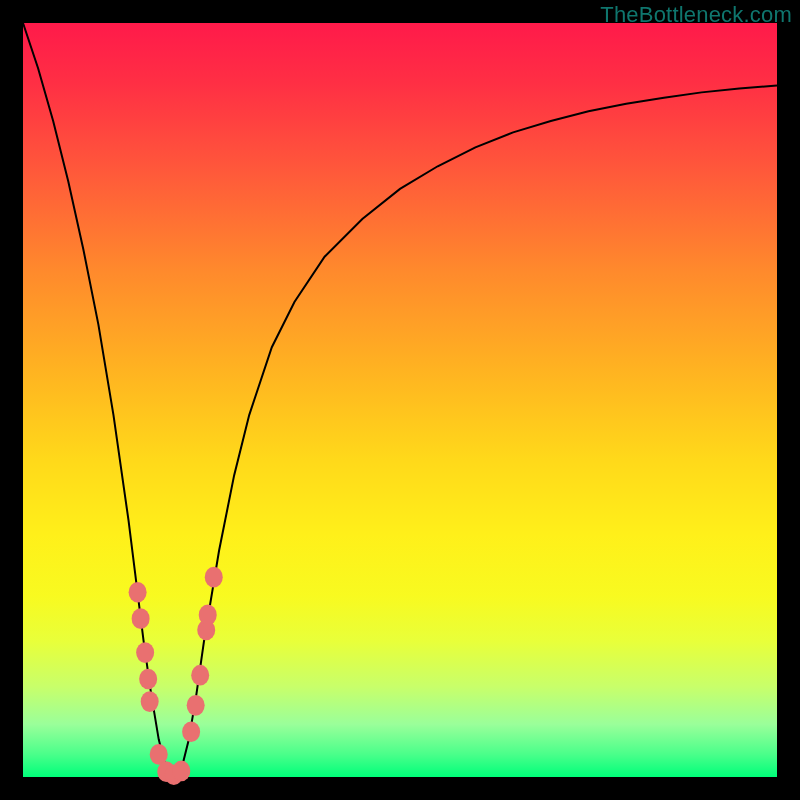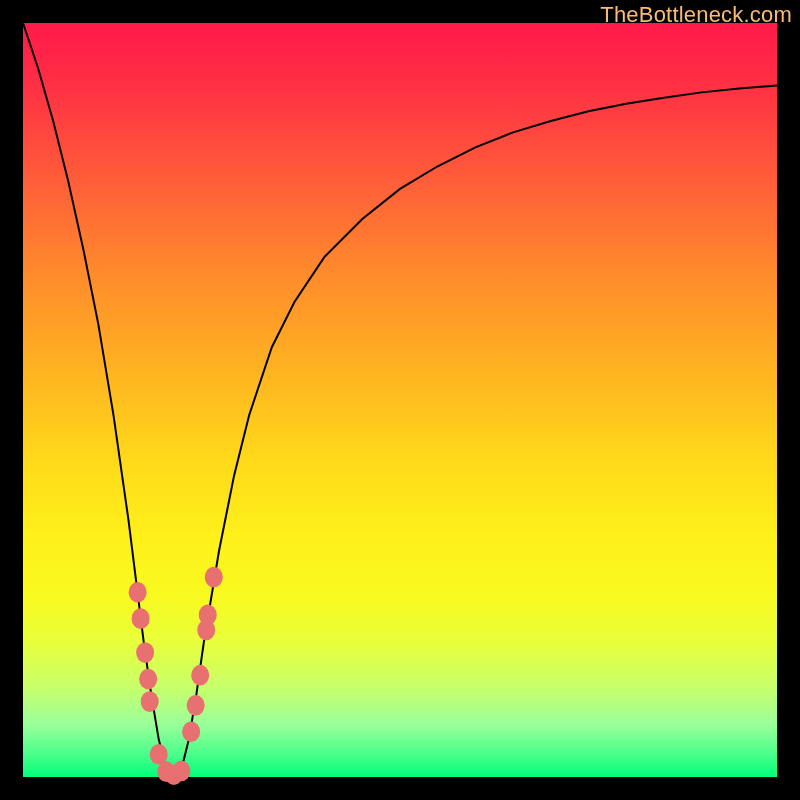--- a/index.html
+++ b/index.html
@@ -37,21 +37,21 @@
       #4aff8a 97%,
       #00ff7a 100%
     );
   }
   .watermark {
     position: absolute;
     top: 2px;
     right: 8px;
     font-family: Arial, Helvetica, sans-serif;
     font-size: 22px;
-    color: #fdba74;
+    color: #0f766e;
     letter-spacing: 0.2px;
     user-select: none;
   }
   svg.curve {
     position: absolute;
     left: 0;
     top: 0;
     width: 754px;
     height: 754px;
     overflow: visible;

